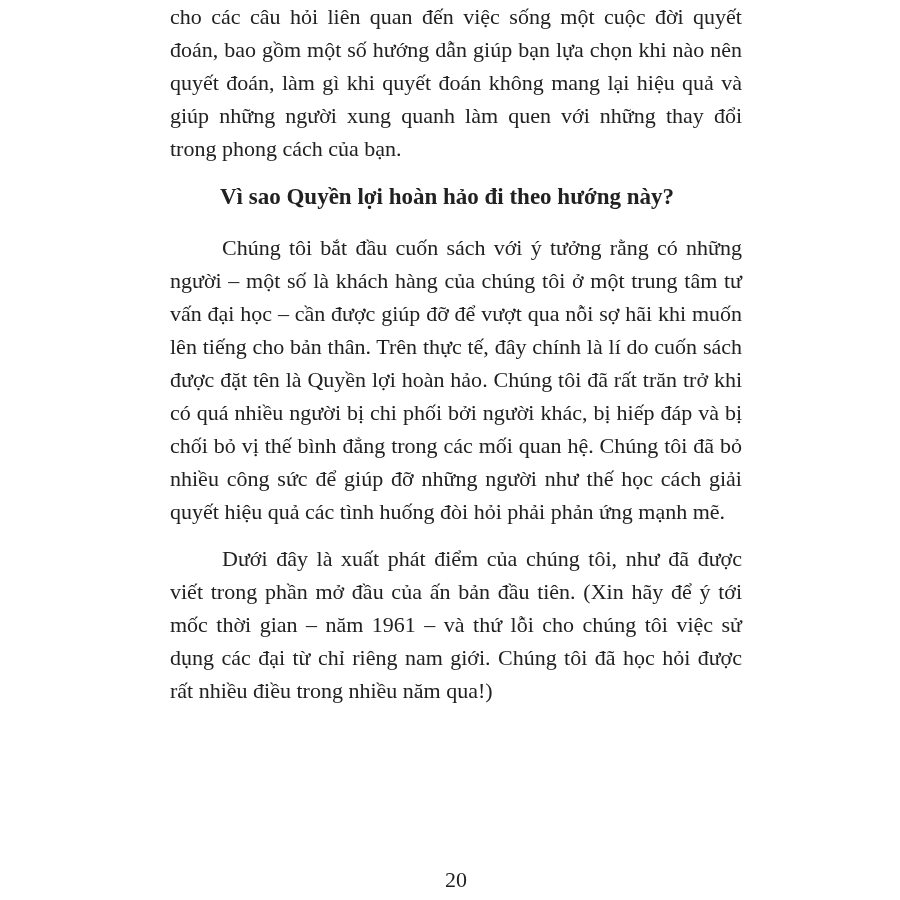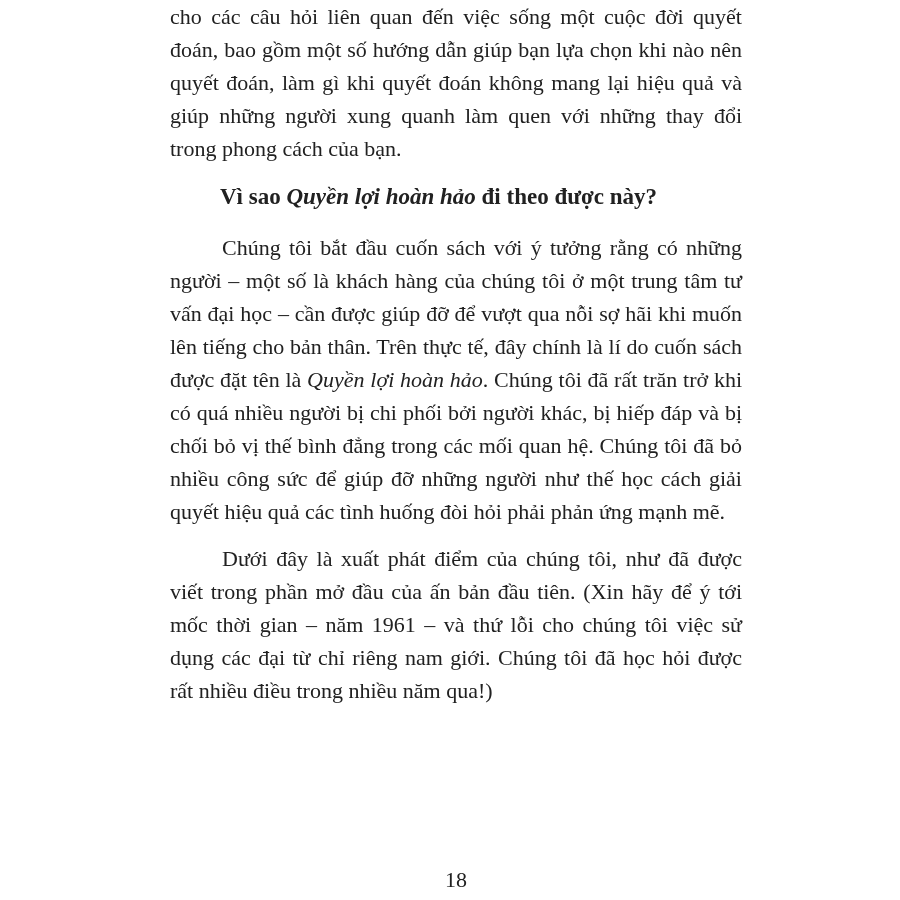--- a/index.html
+++ b/index.html
@@ -32,37 +32,37 @@
     text-indent: 52px;
   }
   .text-block p.heading {
     font-weight: bold;
     font-size: 23px;
     line-height: 36px;
     text-align: left;
     text-indent: 0;
     margin: 12px 0 16px 50px;
   }
-  .seg-italic { font-style: italic; }
+  .seg-italic { }
   .seg-bold   { font-weight: bold; }
   .page-number {
     position: absolute;
     left: 170px;
     bottom: 7px;
     width: 572px;
     text-align: center;
     font-size: 22px;
     line-height: 26px;
     color: #212121;
   }
 </style>
 </head>
 <body>
 
 <div class="book-page" style="background: rgb(255, 255, 255); color: rgb(33, 33, 33);">
   <div class="text-block">
       <p class="body"><span>cho các câu hỏi liên quan đến việc sống một cuộc đời quyết đoán, bao gồm một số hướng dẫn giúp bạn lựa chọn khi nào nên quyết đoán, làm gì khi quyết đoán không mang lại hiệu quả và giúp những người xung quanh làm quen với những thay đổi trong phong cách của bạn.</span></p>
-      <p class="heading"><span class="seg-bold">Vì sao </span><span class="seg-italic seg-bold">Quyền lợi hoàn hảo</span><span class="seg-bold"> đi theo được này?</span></p>
+      <p class="heading"><span class="seg-bold">Vì sao </span><span class="seg-italic seg-bold">Quyền lợi hoàn hảo</span><span class="seg-bold"> đi theo hướng này?</span></p>
       <p class="body indent"><span>Chúng tôi bắt đầu cuốn sách với ý tưởng rằng có những người – một số là khách hàng của chúng tôi ở một trung tâm tư vấn đại học – cần được giúp đỡ để vượt qua nỗi sợ hãi khi muốn lên tiếng cho bản thân. Trên thực tế, đây chính là lí do cuốn sách được đặt tên là </span><span class="seg-italic">Quyền lợi hoàn hảo</span><span>. Chúng tôi đã rất trăn trở khi có quá nhiều người bị chi phối bởi người khác, bị hiếp đáp và bị chối bỏ vị thế bình đẳng trong các mối quan hệ. Chúng tôi đã bỏ nhiều công sức để giúp đỡ những người như thế học cách giải quyết hiệu quả các tình huống đòi hỏi phải phản ứng mạnh mẽ.</span></p>
       <p class="body indent"><span>Dưới đây là xuất phát điểm của chúng tôi, như đã được viết trong phần mở đầu của ấn bản đầu tiên. (Xin hãy để ý tới mốc thời gian – năm 1961 – và thứ lỗi cho chúng tôi việc sử dụng các đại từ chỉ riêng nam giới. Chúng tôi đã học hỏi được rất nhiều điều trong nhiều năm qua!)</span></p>
     </div>
-  <div class="page-number">18</div>
+  <div class="page-number">20</div>
 </div>
 
 </body></html>

